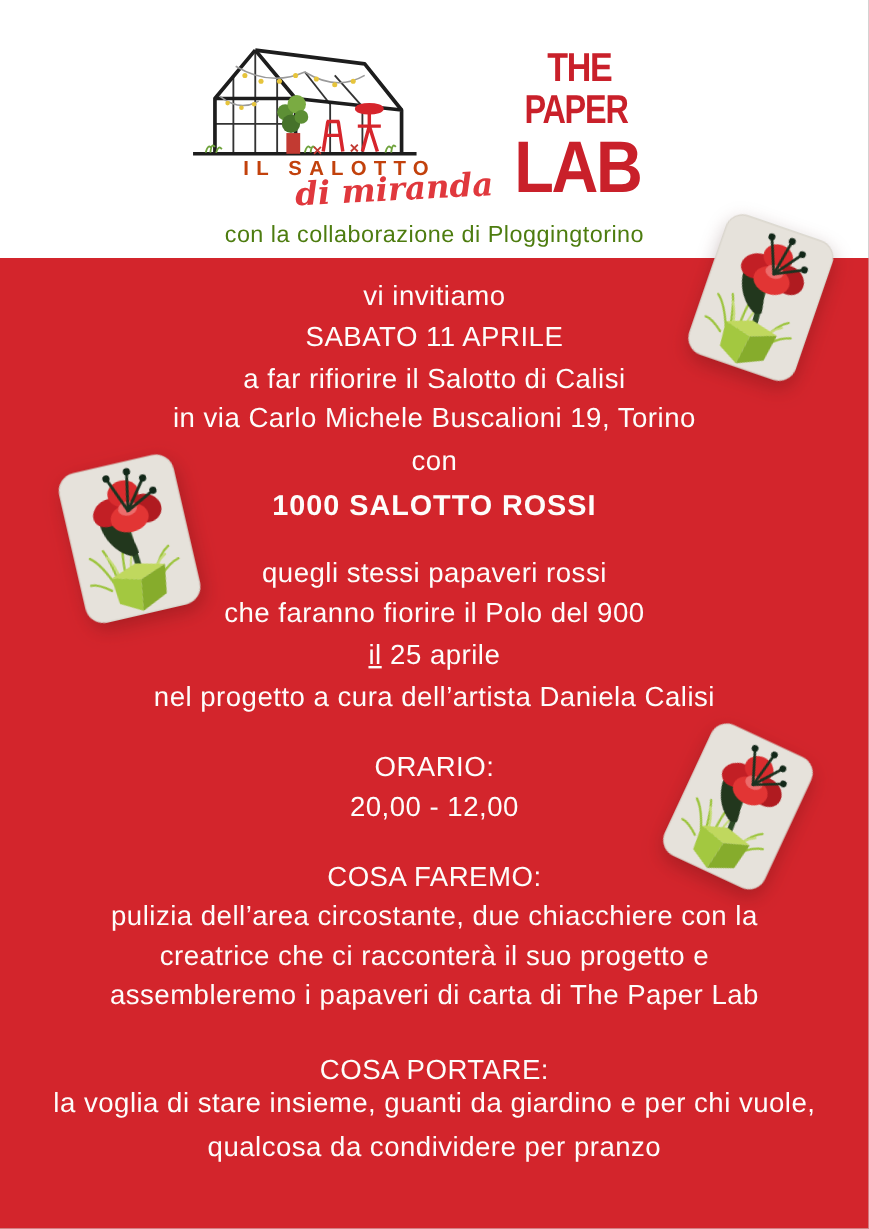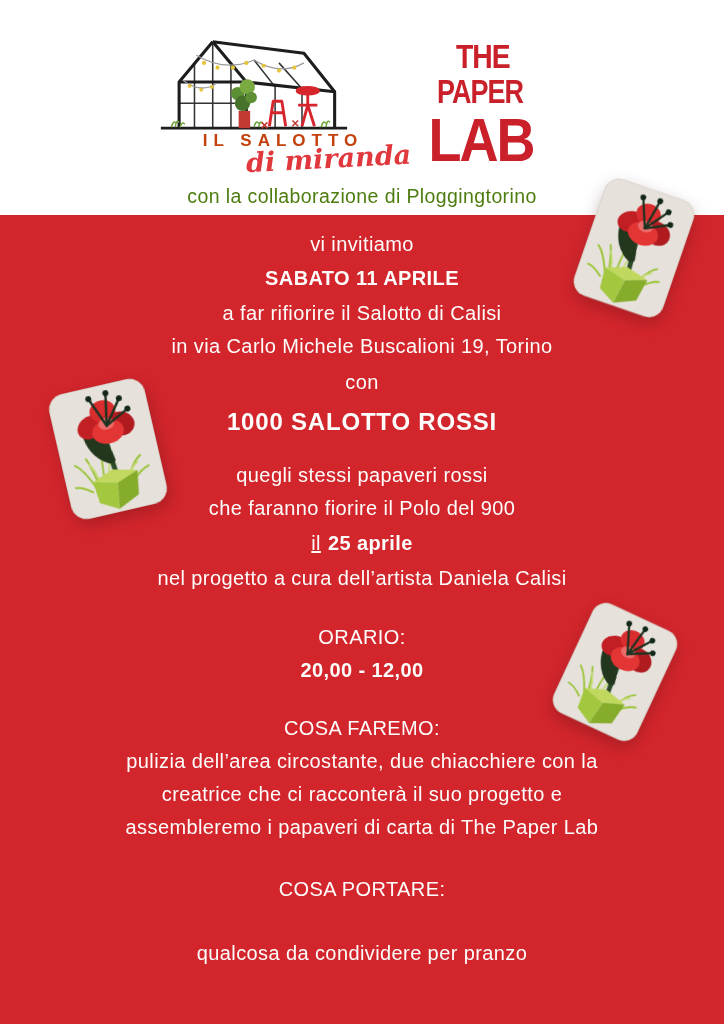--- a/index.html
+++ b/index.html
@@ -30,23 +30,23 @@
   .paperlab .pl2 { font-size:27px; margin-top:8px; transform:scale(1.0,1.25); transform-origin:left top; letter-spacing:-1px; }
   .paperlab .pl3 { font-size:53px; margin-top:7px; transform:scale(1.02,1.15); transform-origin:left top; letter-spacing:-2px; }
   .collab {
     position:absolute; left:0; top:185px; width:724px; text-align:center;
     font-size:19.5px; color:#4d7c0f; letter-spacing:0.4px;
   }
 
   
   .line {
     position:absolute; left:0; width:724px; text-align:center;
-    color:#fdfdfb; font-size:20px; letter-spacing:0.4px; z-index:3;
-  }
-  .bold { font-weight:700; }
+    color:#fdfdfb; font-size:23px; letter-spacing:0.4px; z-index:3;
+  }
+  .bold { font-weight:400; }
   .headline { font-size:24px; font-weight:700; letter-spacing:0.8px; }
   .prefix { margin-right:7px;text-decoration:underline; }
 
   
   .poppy-card { position:absolute; z-index:2; filter:drop-shadow(2px 6px 8px rgba(60,10,10,.28)); }
   .poppy-card svg { display:block; }
   .card1 { left:586px; top:178px; width:96px; height:140px; transform:rotate(19deg); }
   .card2 { left:58px;  top:378px; width:100px; height:142px; transform:rotate(-13deg); }
   .card3 { left:568px; top:604px; width:94px; height:136px; transform:rotate(25deg); }
 </style>
@@ -167,20 +167,21 @@
 
   <div class="line" style="top:626px">ORARIO:</div>
   <div class="line bold" style="top:659px">20,00 - 12,00</div>
 
   <div class="line" style="top:717px">COSA FAREMO:</div>
   <div class="line" style="top:750px">pulizia dell’area circostante, due chiacchiere con la</div>
   <div class="line" style="top:783px">creatrice che ci racconterà il suo progetto e</div>
   <div class="line" style="top:878px">COSA PORTARE:</div>
 
   <div class="line" style="top:816px">assembleremo i papaveri di carta di The Paper Lab</div>
+  <div class="line" style="top:906px">la voglia di stare insieme, guanti da giardino e per chi vuole,</div>
   <div class="line" style="top:942px">qualcosa da condividere per pranzo</div>
 
   <svg width="0" height="0" style="position:absolute">
     <symbol id="poppy" viewBox="0 0 100 130">
       <rect x="1.5" y="1.5" width="97" height="127" rx="15" fill="#e6e2db"></rect>
       <rect x="1.5" y="1.5" width="97" height="127" rx="15" fill="none" stroke="#d8d3ca" stroke-width="1"></rect>
 
       <g stroke="#9cc43d" stroke-width="2" fill="none" stroke-linecap="round">
         <path d="M30 100 Q22 80 14 74"></path>
           <path d="M34 102 Q30 78 26 70"></path>

